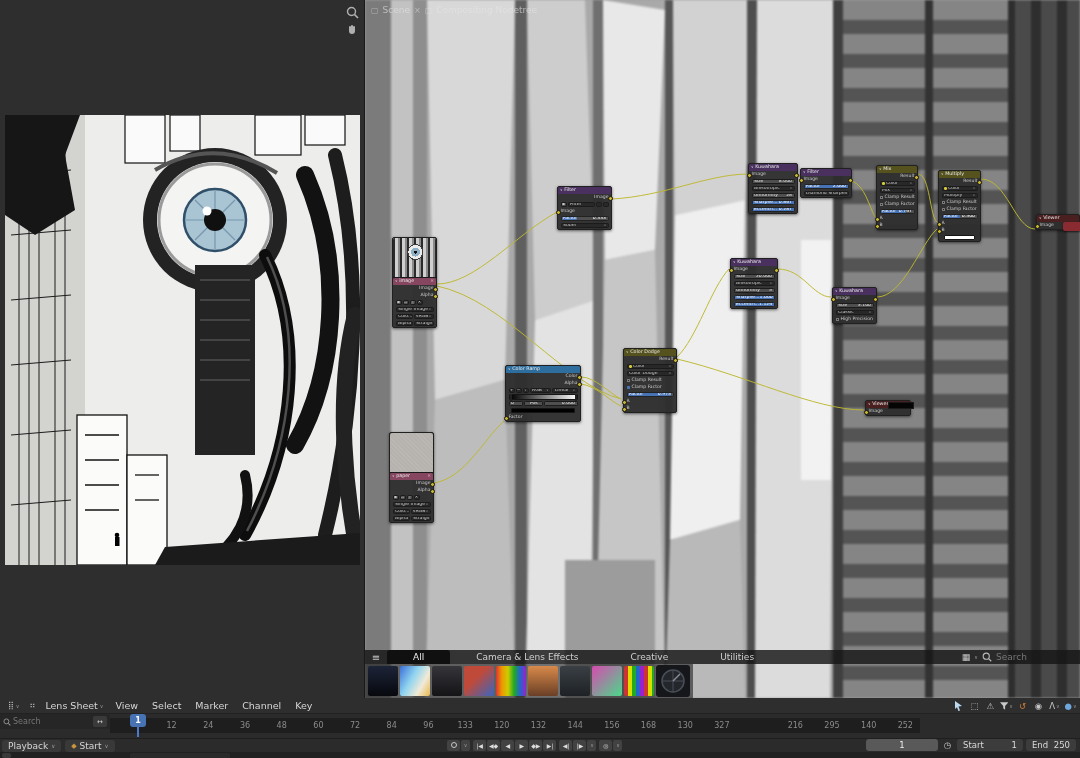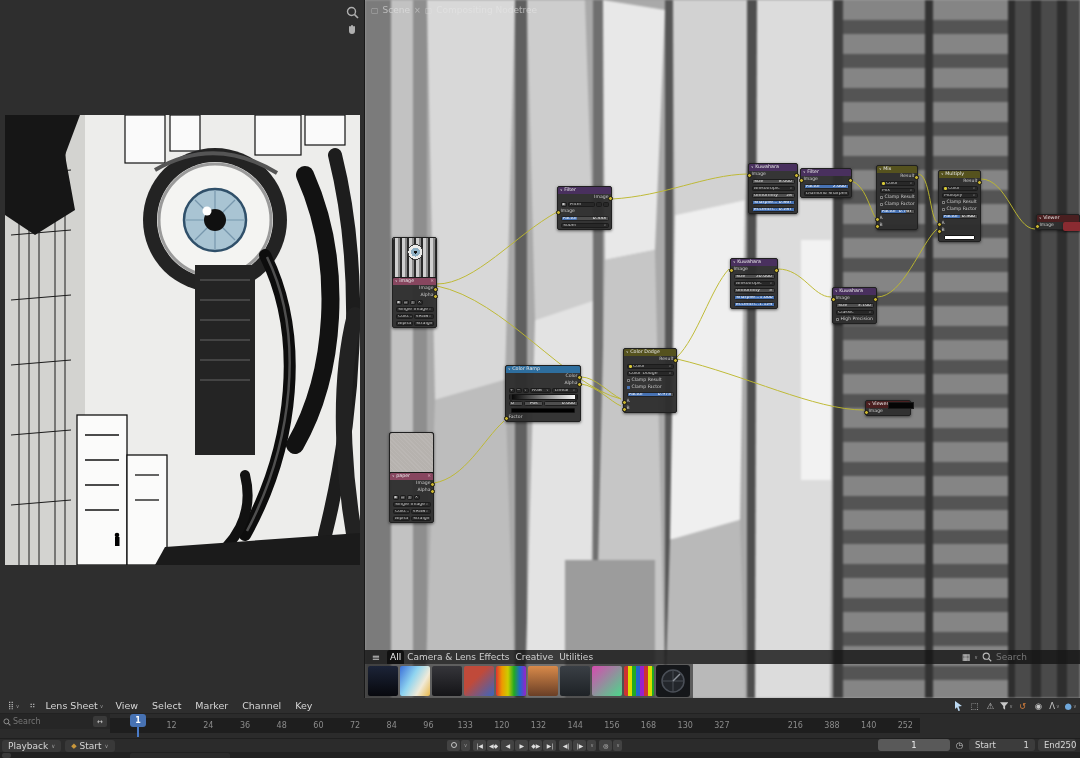--- a/index.html
+++ b/index.html
@@ -55,21 +55,21 @@
     background:linear-gradient(90deg,#000,#fff);position:relative}
   .gmark{position:absolute;top:-1px;width:2px;height:8px;border:.5px solid #222;background:#ddd}
   .swatch{height:5px;margin:0 2.5px;border:.5px solid #151515;border-radius:1px;background:#000}
   .swatch.white{background:#fff}
   #viewer2-preview{background:#050505;border:.5px solid #1a1a1a}
   #composite-sliver{background:#8a2b31;border-radius:2px 0 0 2px;box-shadow:0 1px 2px rgba(0,0,0,.5)}
 
   
   #shelf-tabs{left:0;top:650px;width:715px;height:14px;background:rgba(22,22,22,.82);display:flex;align-items:stretch;font-size:9px;color:#cfcfcf}
   .shelf-menu{width:22px;display:flex;align-items:center;justify-content:center;font-size:10px;color:#c5c5c5}
-  .stab{display:flex;align-items:center;padding:0 3px}
+  .stab{display:flex;align-items:center;padding:0 26px}
   .stab.active{background:#101010;border-radius:3px 3px 0 0;color:#eaeaea}
   #shelf-right{position:absolute;right:4px;top:650px;height:14px;display:flex;align-items:center;gap:4px;font-size:9px;color:#c9c9c9}
   #shelf-search{width:80px;border:none;outline:none;background:rgba(0,0,0,0);color:#bdbdbd;font-size:9px;font-family:"DejaVu Sans",sans-serif}
   #thumbs{left:0;top:664px;height:34px;display:flex;align-items:center;gap:2px;padding:0 3px;background:rgba(18,18,18,.55)}
   .thumb{width:30px;height:30px;border-radius:2px;flex:none}
   .t1{background:linear-gradient(180deg,#1c2438,#07080d)}
   .t2{background:linear-gradient(120deg,#3a6fd8,#8fd4f0 40%,#f0ead8 70%,#e8b84a)}
   .t3{background:linear-gradient(180deg,#35353a,#141417)}
   .t4{background:linear-gradient(135deg,#c04a3a 40%,#3a66c0)}
   .t5{background:linear-gradient(90deg,#d33,#e90,#cc0,#2a2,#26c,#92c)}
@@ -805,21 +805,21 @@
       <span class="fnum" style="left:355.1px">133</span>
       <span class="fnum" style="left:391.8px">120</span>
       <span class="fnum" style="left:428.5px">132</span>
       <span class="fnum" style="left:465.2px">144</span>
       <span class="fnum" style="left:501.9px">156</span>
       <span class="fnum" style="left:538.5px">168</span>
       <span class="fnum" style="left:575.2px">130</span>
       <span class="fnum" style="left:611.9px">327</span>
       <span class="fnum" style="left:648.6px"></span>
       <span class="fnum" style="left:685.3px">216</span>
-      <span class="fnum" style="left:722px">388</span>
+      <span class="fnum" style="left:722px">295</span>
       <span class="fnum" style="left:758.7px">140</span>
       <span class="fnum" style="left:795.3px">252</span>
     </div>
     <div id="chan-search">
       <svg width="8" height="8" viewBox="0 0 13 13">
         <circle cx="5.5" cy="5.5" r="4" fill="none" stroke="#8f8f8f" stroke-width="1.6"></circle>
         <line x1="8.6" y1="8.6" x2="12" y2="12" stroke="#8f8f8f" stroke-width="1.8"></line>
       </svg>
       <input placeholder="Search" style="">
       <span class="xsbtn">↔</span>
@@ -864,21 +864,21 @@
       <span class="pbtn dd"></span>
     </span>
   </div>
   <div id="pb-right">
     <span class="ffield" style="width:72px">1</span>
     <span class="ricon">◷</span>
     <span class="sefield" style="width:66px">
         <span>Start</span>
         <span>1</span>
       </span>
-    <span class="sefield" style="width:38px">
+    <span class="sefield" style="width:50px">
         <span>End</span>
         <span>250</span>
       </span>
   </div>
 </div>
 
 <div class="abs" id="status-strip"></div>
 <div class="abs" id="status-seg"></div>
 <div class="abs" id="status-dot"></div>
 

